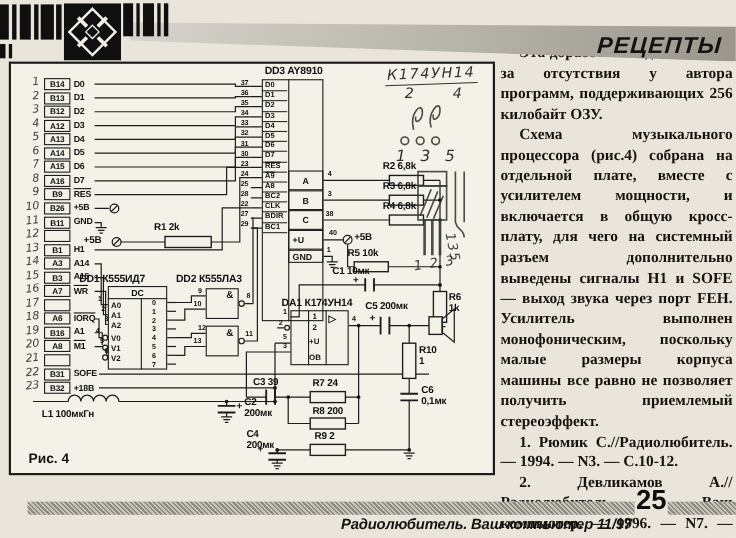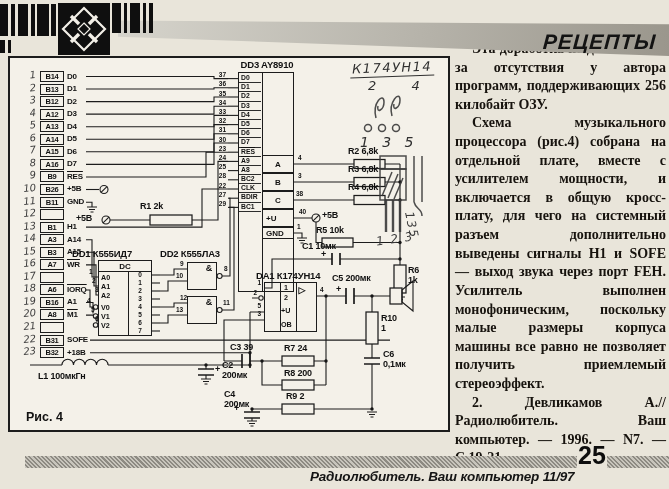--- a/index.html
+++ b/index.html
@@ -444,20 +444,21 @@
 
     <div class="fig">Рис. 4</div>
   </div>
 
   <div class="article">
     <div>
         <p>Эта доработка не делалась из-за отсутствия у автора программ, поддерживающих 256 килобайт ОЗУ.</p>
         <p>Схема музыкального процессора (рис.4) собрана на отдельной плате, вместе с усилителем мощности, и включается в общую кросс-плату, для чего на системный разъем дополнительно выведены сигналы H1 и SOFE — выход звука через порт FEH. Усилитель выполнен монофоническим, поскольку малые размеры корпуса машины все равно не позволяет получить приемлемый стереоэффект.</p>
       </div>
     <div>
+        <p>1. Рюмик С.//Радиолюбитель. — 1994. — N3. — С.10-12.</p>
         <p>2. Девликамов А.//Радиолюбитель. Ваш компьютер. — 1996. — N7. — С.19-21.</p>
       </div>
   </div>
 
   <div>
     <div class="frule" style="left:25px;width:552px"></div>
     <div class="pagenum">25</div>
     <div class="frule" style="left:607px;width:62px"></div>
     <div class="journal">Радиолюбитель. Ваш компьютер 11/97</div>
   </div>

